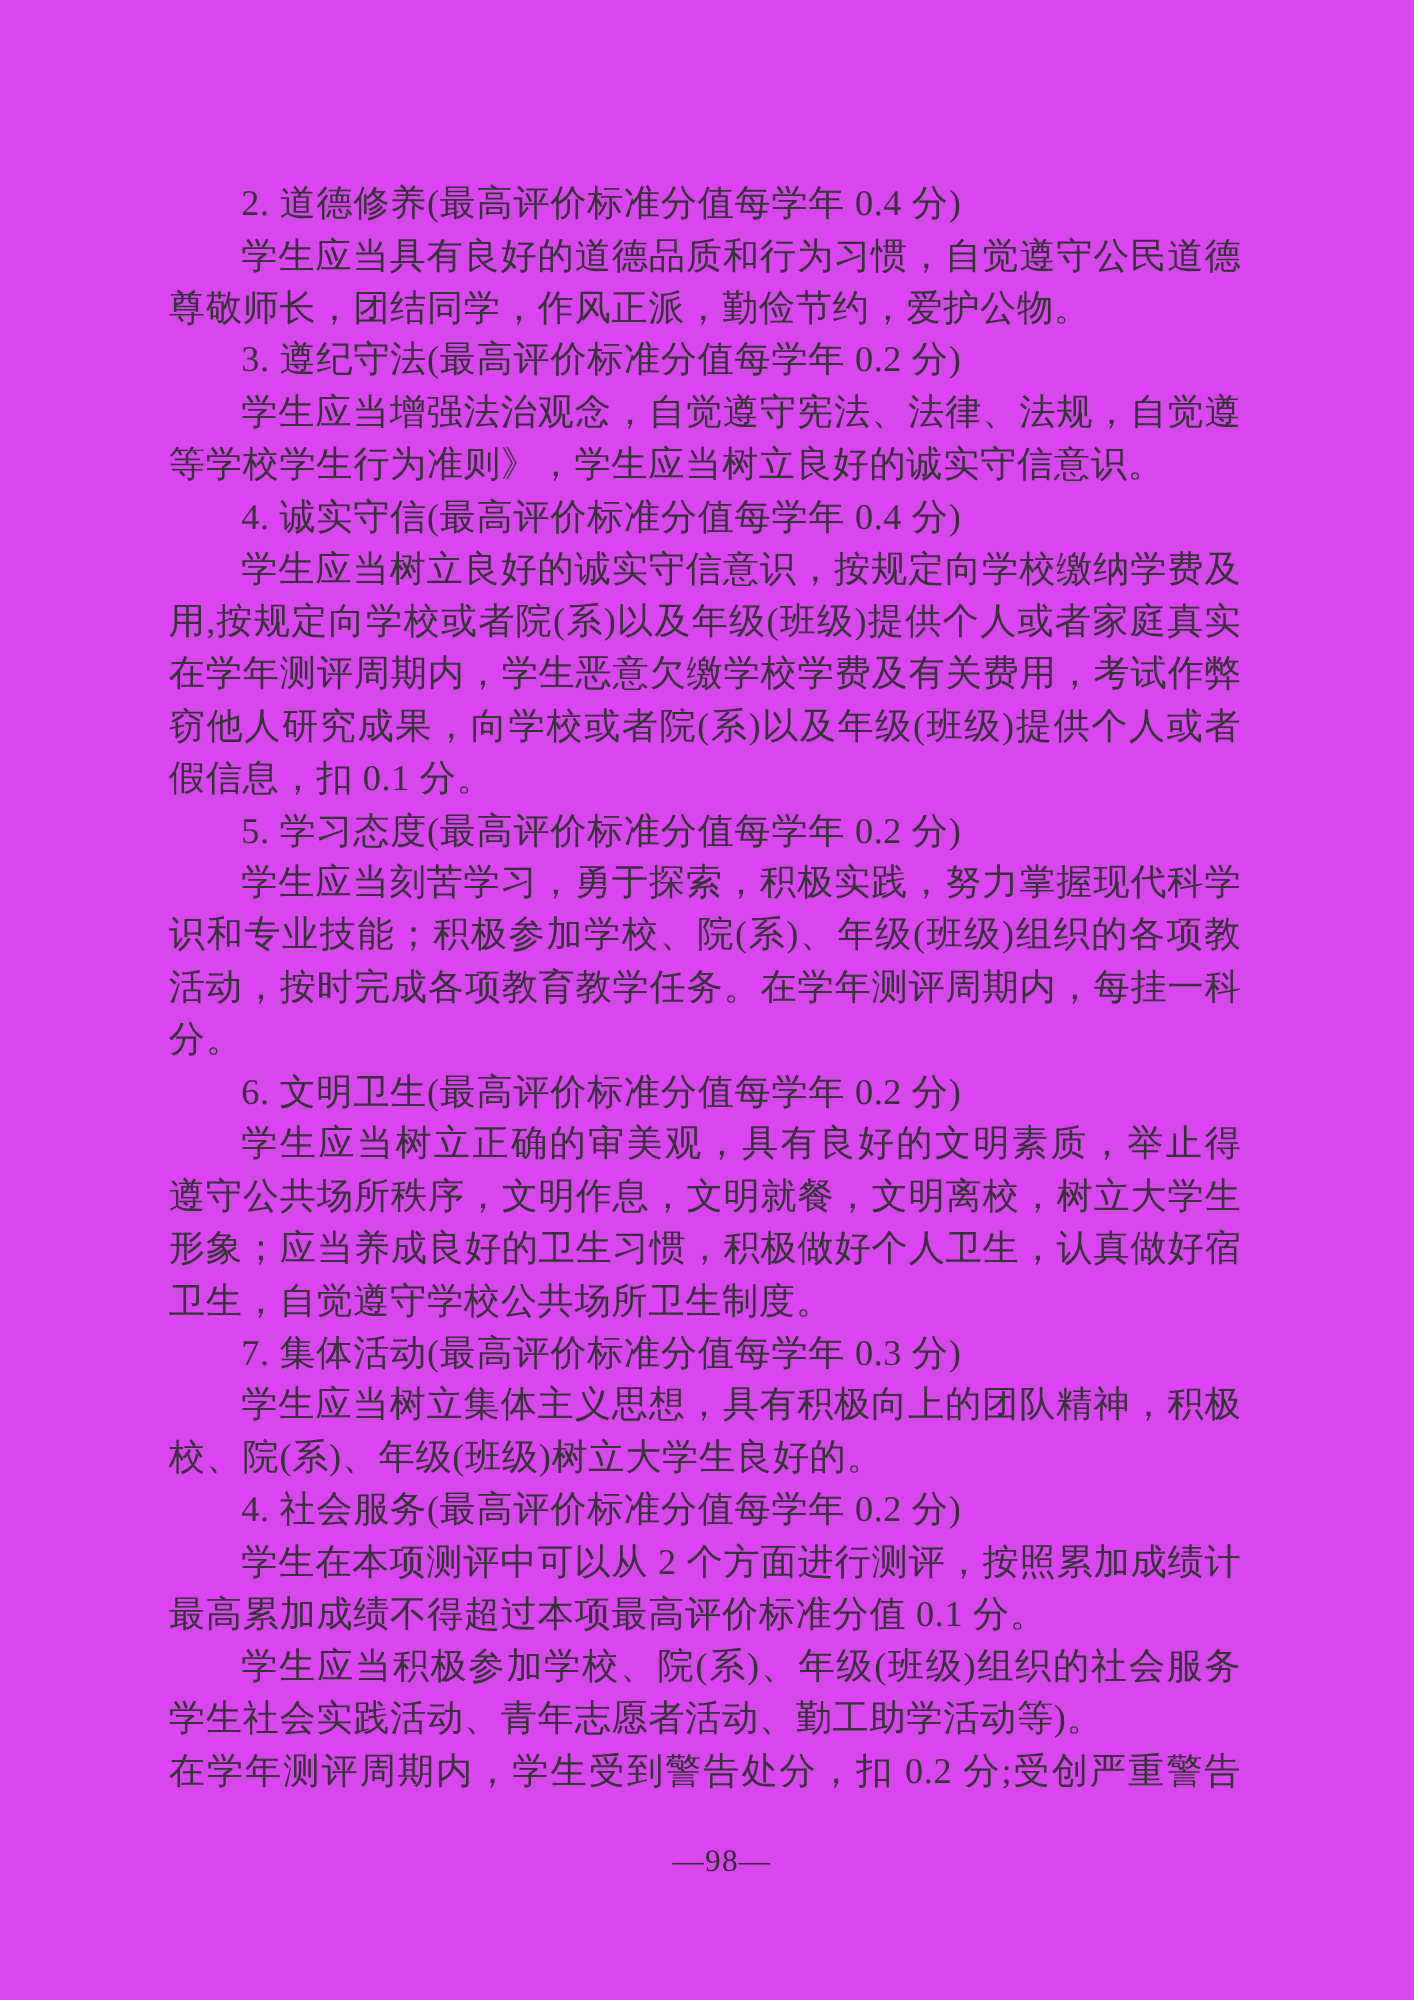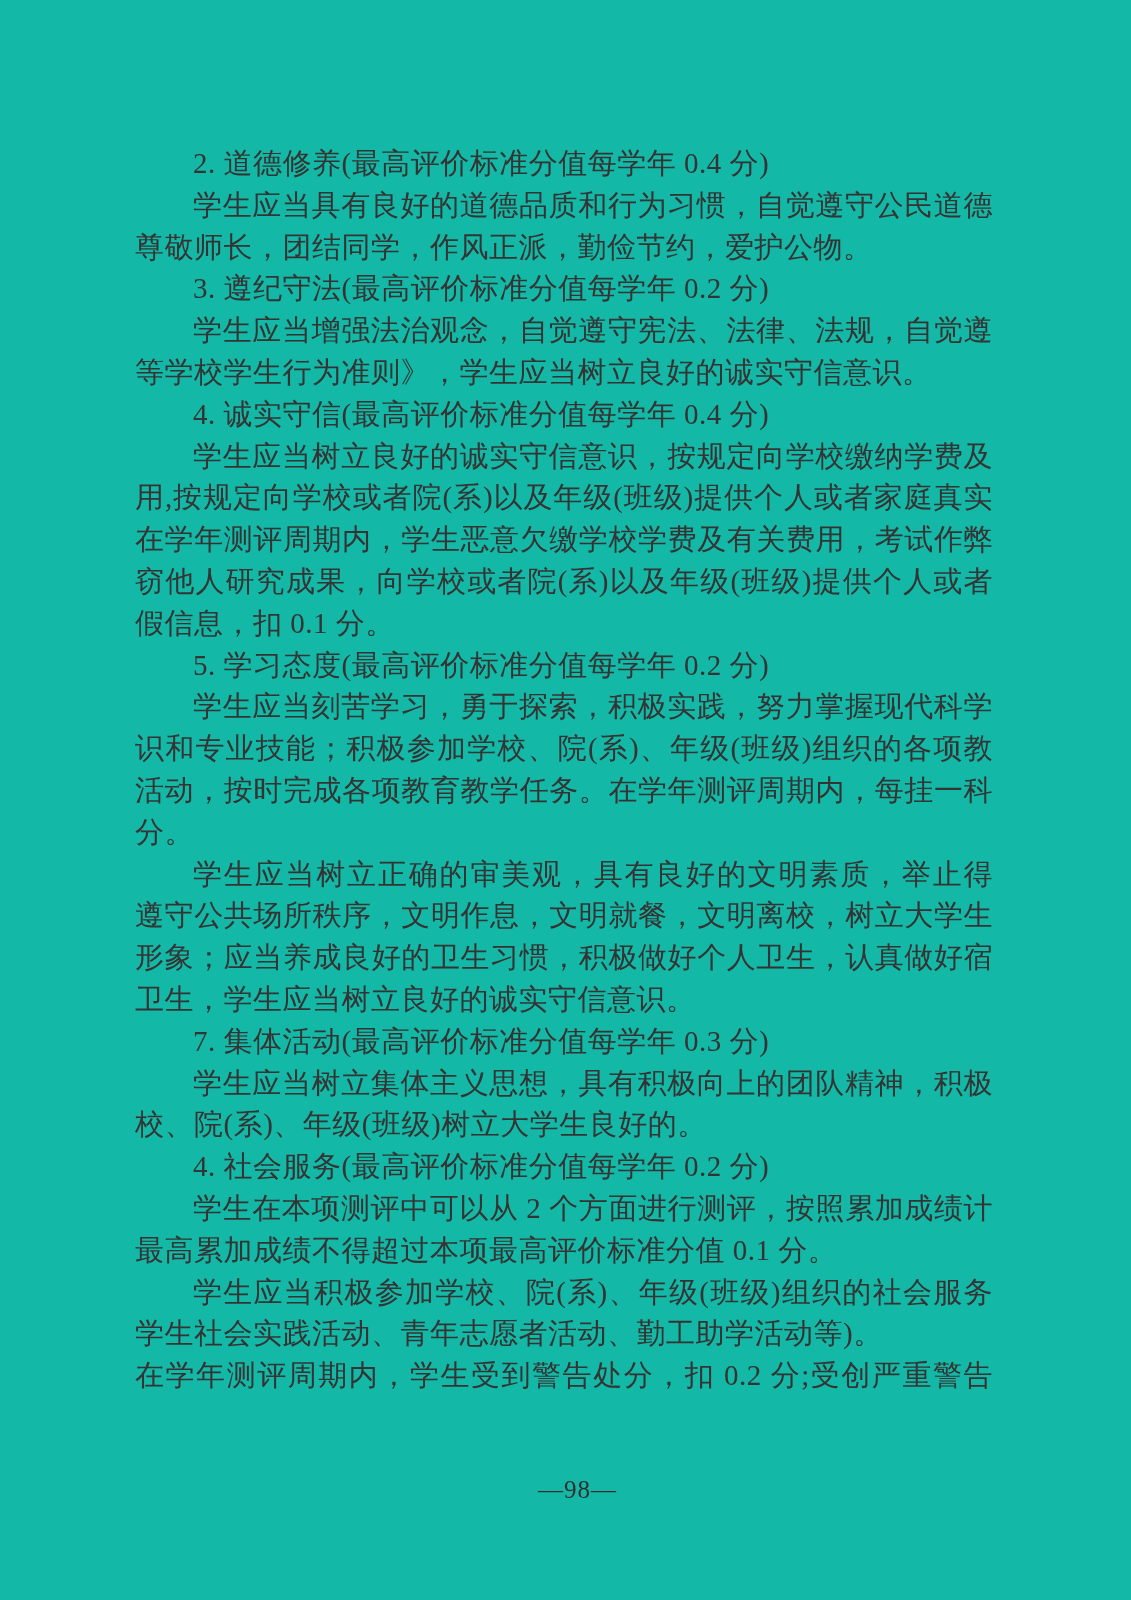--- a/index.html
+++ b/index.html
@@ -4,21 +4,21 @@
 <style>
   html, body {
     margin: 0;
     padding: 0;
     background: #ffffff;
   }
   .page {
     position: relative;
     width: 1131px;
     height: 1600px;
-    background: #14b8a6;
+    background: #d946ef;
     font-family: "Liberation Serif", serif;
     color: #343434;
     overflow: hidden;
   }
   .body-text {
     position: absolute;
     left: 135px;
     top: 143px;
     width: 858px;
   }
@@ -67,24 +67,25 @@
       <div class="line indent justify">学生应当树立良好的诚实守信意识，按规定向学校缴纳学费及有关费</div>
       <div class="line justify">用,按规定向学校或者院(系)以及年级(班级)提供个人或者家庭真实信息。</div>
       <div class="line justify">在学年测评周期内，学生恶意欠缴学校学费及有关费用，考试作弊或者剽</div>
       <div class="line justify">窃他人研究成果，向学校或者院(系)以及年级(班级)提供个人或者家庭虚</div>
       <div class="line">假信息，扣 0.1 分。</div>
       <div class="line indent">5. 学习态度(最高评价标准分值每学年 0.2 分)</div>
       <div class="line indent justify">学生应当刻苦学习，勇于探索，积极实践，努力掌握现代科学文化知</div>
       <div class="line justify">识和专业技能；积极参加学校、院(系)、年级(班级)组织的各项教育教学</div>
       <div class="line justify">活动，按时完成各项教育教学任务。在学年测评周期内，每挂一科扣 0.05</div>
       <div class="line">分。</div>
+      <div class="line indent">6. 文明卫生(最高评价标准分值每学年 0.2 分)</div>
       <div class="line indent justify">学生应当树立正确的审美观，具有良好的文明素质，举止得体，自觉</div>
       <div class="line justify">遵守公共场所秩序，文明作息，文明就餐，文明离校，树立大学生良好的</div>
       <div class="line justify">形象；应当养成良好的卫生习惯，积极做好个人卫生，认真做好宿舍集体</div>
-      <div class="line">卫生，学生应当树立良好的诚实守信意识。</div>
+      <div class="line">卫生，自觉遵守学校公共场所卫生制度。</div>
       <div class="line indent">7. 集体活动(最高评价标准分值每学年 0.3 分)</div>
       <div class="line indent justify">学生应当树立集体主义思想，具有积极向上的团队精神，积极参加学</div>
       <div class="line">校、院(系)、年级(班级)树立大学生良好的。</div>
       <div class="line indent">4. 社会服务(最高评价标准分值每学年 0.2 分)</div>
       <div class="line indent justify">学生在本项测评中可以从 2 个方面进行测评，按照累加成绩计算，但</div>
       <div class="line">最高累加成绩不得超过本项最高评价标准分值 0.1 分。</div>
       <div class="line indent justify">学生应当积极参加学校、院(系)、年级(班级)组织的社会服务活动（大</div>
       <div class="line">学生社会实践活动、青年志愿者活动、勤工助学活动等)。</div>
       <div class="line justify">在学年测评周期内，学生受到警告处分，扣 0.2 分;受创严重警告处分，扣</div>
     </main>

